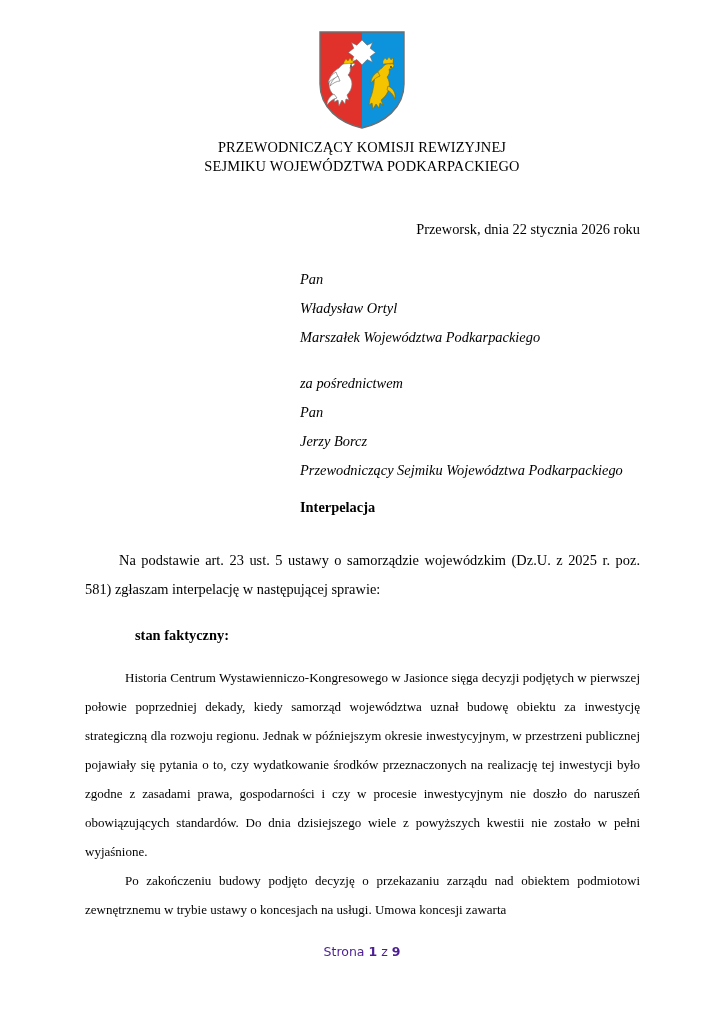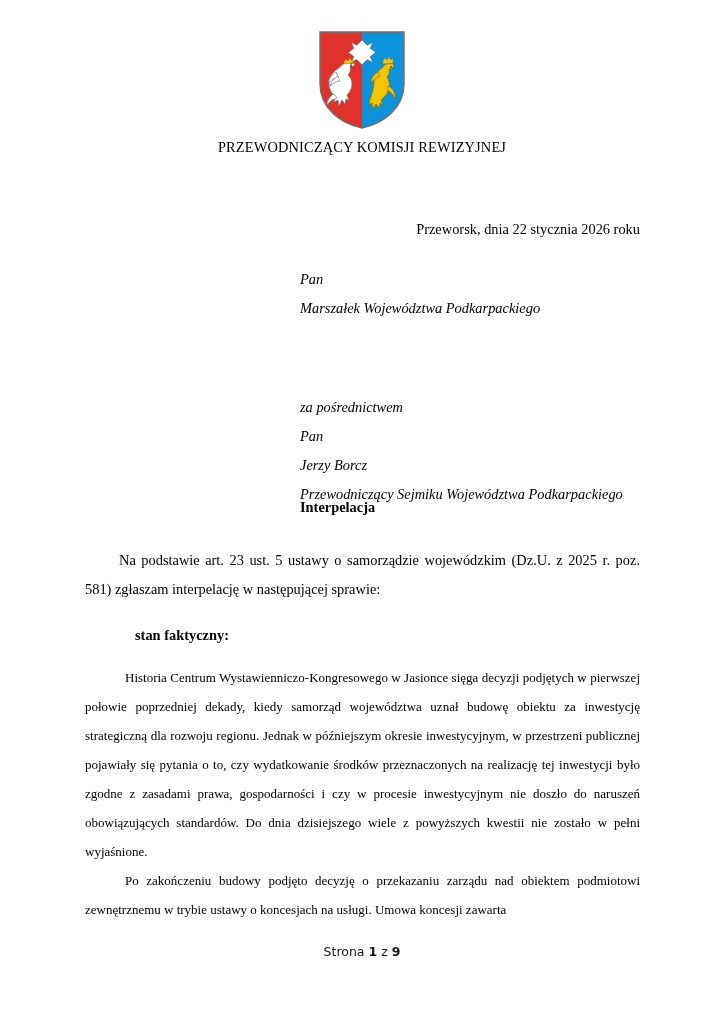--- a/index.html
+++ b/index.html
@@ -73,21 +73,21 @@
   
   .addr-block {
     position: absolute;
     left: 300px;
     width: 360px;
     font-size: 14.4px;
     line-height: 29px;
     font-style: italic;
   }
   .addr-primary { top: 265px; }
-  .addr-via     { top: 369px; margin-top: 24px; }
+  .addr-via     { top: 369px; }
   .addr-block .addr-line {
     display: block;
     white-space: nowrap;
   }
 
   
   .doc-heading {
     position: absolute;
     top: 497px;
     left: 300px;
@@ -141,21 +141,21 @@
   
   .page-footer {
     position: absolute;
     top: 944px;
     left: 0;
     width: 724px;
     text-align: center;
     font-family: "DejaVu Sans", "Liberation Sans", sans-serif;
     font-size: 12.5px;
     line-height: 16px;
-    color: #0f172a;
+    color: #4c1d95;
   }
   .page-footer .fnum {
     font-weight: bold;
   }
   .page-footer .fword,
   .page-footer .fsep {
     font-weight: normal;
   }
 </style>
 </head>
@@ -231,26 +231,28 @@
         </g>
         <circle cx="77" cy="39" r="0.9" fill="#4a3b00"></circle>
       </g>
 
       <path d="M6 4 H90 V56 C90 80 70 95 48 100 C26 95 6 80 6 56 Z" fill="none" stroke="#6e6e6e" stroke-width="1.4"></path>
     </svg>
   </div>
 
   <div class="letterhead">
     <span class="lh-line">PRZEWODNICZĄCY KOMISJI REWIZYJNEJ</span>
+    <span class="lh-line">SEJMIKU WOJEWÓDZTWA PODKARPACKIEGO</span>
   </div>
 
   <div class="date-line">Przeworsk, dnia 22 stycznia 2026 roku</div>
 
   <div class="addr-block addr-primary">
     <span class="addr-line">Pan</span>
+    <span class="addr-line">Władysław Ortyl</span>
     <span class="addr-line">Marszałek Województwa Podkarpackiego</span>
   </div>
 
   <div class="addr-block addr-via">
     <span class="addr-line">za pośrednictwem</span>
     <span class="addr-line">Pan</span>
     <span class="addr-line">Jerzy Borcz</span>
     <span class="addr-line">Przewodniczący Sejmiku Województwa Podkarpackiego</span>
   </div>
 

